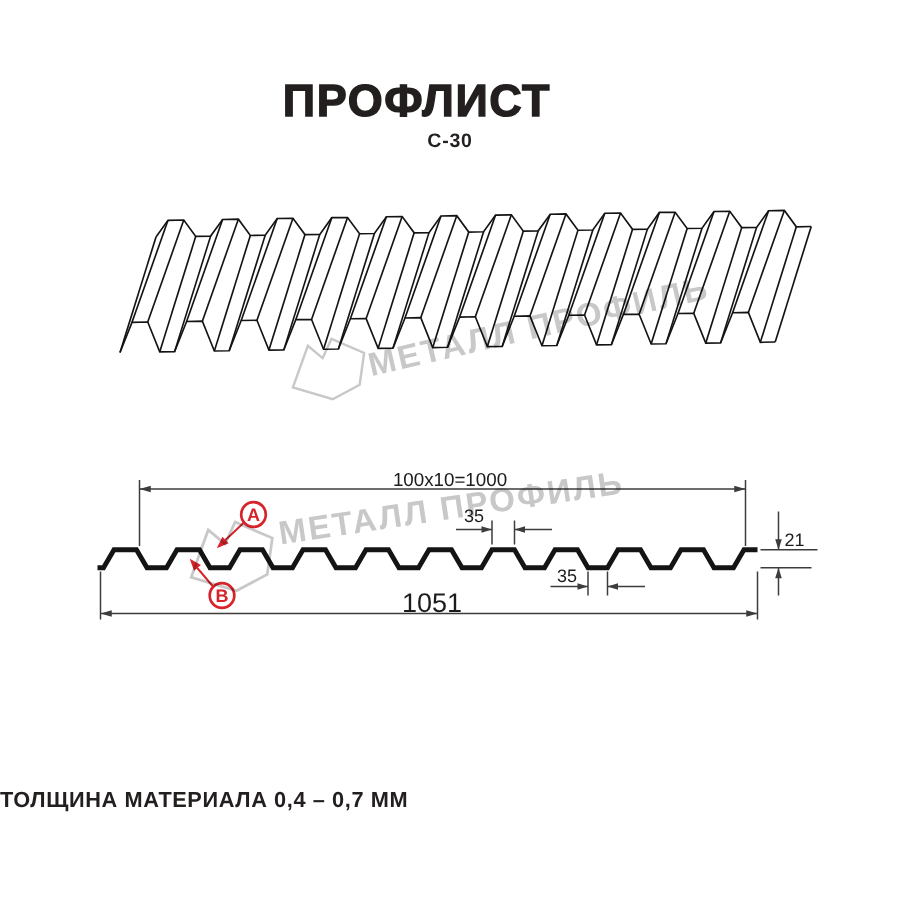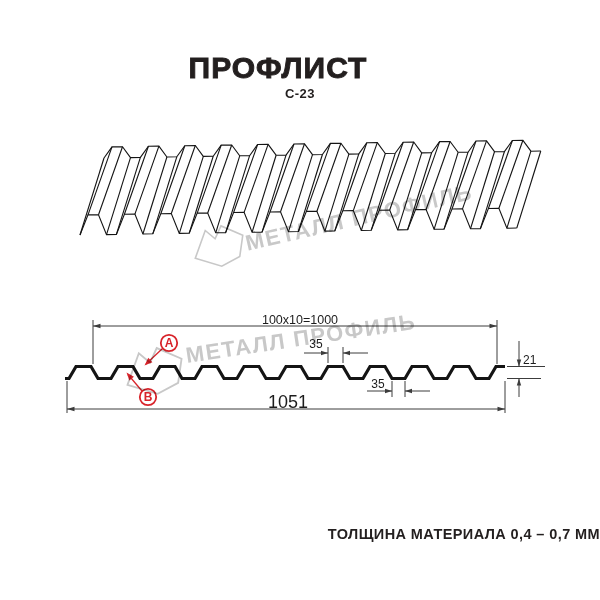--- a/index.html
+++ b/index.html
@@ -3,21 +3,21 @@
 <meta charset="utf-8">
 <style>
   html,body{margin:0;padding:0;background:#ffffff;}
   .page{position:relative;width:600px;height:600px;background:#ffffff;overflow:hidden;
         font-family:"Liberation Sans",sans-serif;}
   .title{position:absolute;left:0;top:51px;width:556px;text-align:center;
          font-size:30px;font-weight:700;letter-spacing:1px;color:#231f1f;
          -webkit-text-stroke:0.9px #231f1f;}
   .subtitle{position:absolute;left:0;top:86px;width:600px;text-align:center;
             font-size:13px;font-weight:700;letter-spacing:0.5px;color:#231f1f;}
-  .footer-note{position:absolute;left:0;top:526px;width:600px;text-align:right;
+  .footer-note{position:absolute;left:0;top:526px;width:600px;text-align:left;
                font-size:14.5px;font-weight:700;letter-spacing:0.4px;color:#231f1f;}
   svg.layer{position:absolute;left:0;top:0;width:600px;height:600px;}
   .wm{position:absolute;left:0;top:0;width:600px;height:600px;pointer-events:none;
       mix-blend-mode:multiply;}
   .wm-text{position:absolute;white-space:nowrap;font-weight:700;font-size:22px;
            letter-spacing:1.5px;color:#c8c8c8;transform-origin:0 50%;}
   .wm-text.upper{left:246px;top:244px;transform:translateY(-50%) rotate(-13deg);}
   .wm-text.lower{left:186px;top:356px;transform:translateY(-50%) rotate(-8.5deg);}
   .wm-logo{position:absolute;}
   .wm-logo.upper{left:192px;top:224px;width:54px;height:45px;transform:rotate(-5deg);}
@@ -136,21 +136,21 @@
       <polygon points="4,60 27,10 44,27 57,4 96,25 87,64 52,79" fill="none" stroke="#c8c8c8" stroke-width="3"></polygon>
     </svg>
     <span class="wm-text upper">МЕТАЛЛ ПРОФИЛЬ</span>
     <svg class="wm-logo lower" viewBox="0 0 100 84">
       <polygon points="4,60 27,10 44,27 57,4 96,25 87,64 52,79" fill="none" stroke="#c8c8c8" stroke-width="3"></polygon>
     </svg>
     <span class="wm-text lower">МЕТАЛЛ ПРОФИЛЬ</span>
   </div>
 
   <div class="title">ПРОФЛИСТ</div>
-  <div class="subtitle">С-23</div>
+  <div class="subtitle">С-30</div>
 
   <span class="dim" style="left:300px;top:314px;font-size:12.5px;">100x10=1000</span>
   <span class="dim small" style="left:316px;top:338px;">35</span>
   <span class="dim small noshift" style="left:523px;top:354px;">21</span>
   <span class="dim small" style="left:378px;top:378px;">35</span>
   <span class="dim" style="left:288px;top:393px;font-size:18px;">1051</span>
 
   <span class="callout-letter" style="left:169px;top:343px;">A</span>
   <span class="callout-letter" style="left:148px;top:397px;">B</span>
 

